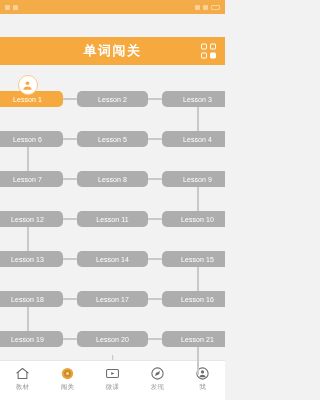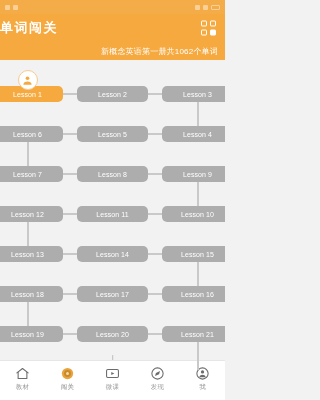--- a/index.html
+++ b/index.html
@@ -18,21 +18,21 @@
     font-size:6px; color:#fdd9a6; letter-spacing:.2px;
     filter:blur(.35px); opacity:.95;
   }
   .sb-left,.sb-right { display:flex; align-items:center; gap:3px; }
   .sb-ico { width:5px; height:5px; background:#fbcf93; border-radius:1px; display:inline-block; }
   .sb-batt { width:9px; height:5px; border:1px solid #fbcf93; border-radius:1px; display:inline-block; }
 
   
   .header {
     height:28px; background:#f5a93f; display:flex; align-items:center;
-    justify-content:flex-start; position:relative;
+    justify-content:center; position:relative;margin-top:23px;
   }
   .header-title { color:#ffffff; font-size:13px; font-weight:600; letter-spacing:1.5px; }
   .grid-icon {
     position:absolute; right:9px; top:50%; transform:translateY(-50%);
     width:15px; height:15px; display:grid;
     grid-template-columns:1fr 1fr; grid-template-rows:1fr 1fr; gap:2.5px;
   }
   .grid-icon i { display:block; border:1.4px solid #ffffff; border-radius:1px; }
   .grid-icon i:nth-child(4) { border-radius:1px; background:#ffffff; border-color:#ffffff; }
 
@@ -102,23 +102,20 @@
   <div class="header">
     <div class="header-title">单词闯关</div>
     <div class="grid-icon">
       <i></i>
       <i></i>
       <i></i>
       <i></i>
     </div>
   </div>
 
-  <div class="subbar">
-    <div class="subbar-text">新概念英语第一册共1062个单词</div>
-  </div>
 
   <div class="map" id="map">
       <div class="node active" style="left: -8px; top: 26px; width: 71px;">Lesson 1</div>
       <div class="hconn" style="left: 63px; top: 33px; width: 14px;"></div>
       <div class="node" style="left: 77px; top: 26px; width: 71px;">Lesson 2</div>
       <div class="hconn" style="left: 148px; top: 33px; width: 14px;"></div>
       <div class="node" style="left: 162px; top: 26px; width: 71px;">Lesson 3</div>
       <div class="vconn" style="left: 196.5px; top: 42px; height: 24px;"></div>
       <div class="node" style="left: -8px; top: 66px; width: 71px;">Lesson 6</div>
       <div class="hconn" style="left: 63px; top: 73px; width: 14px;"></div>

